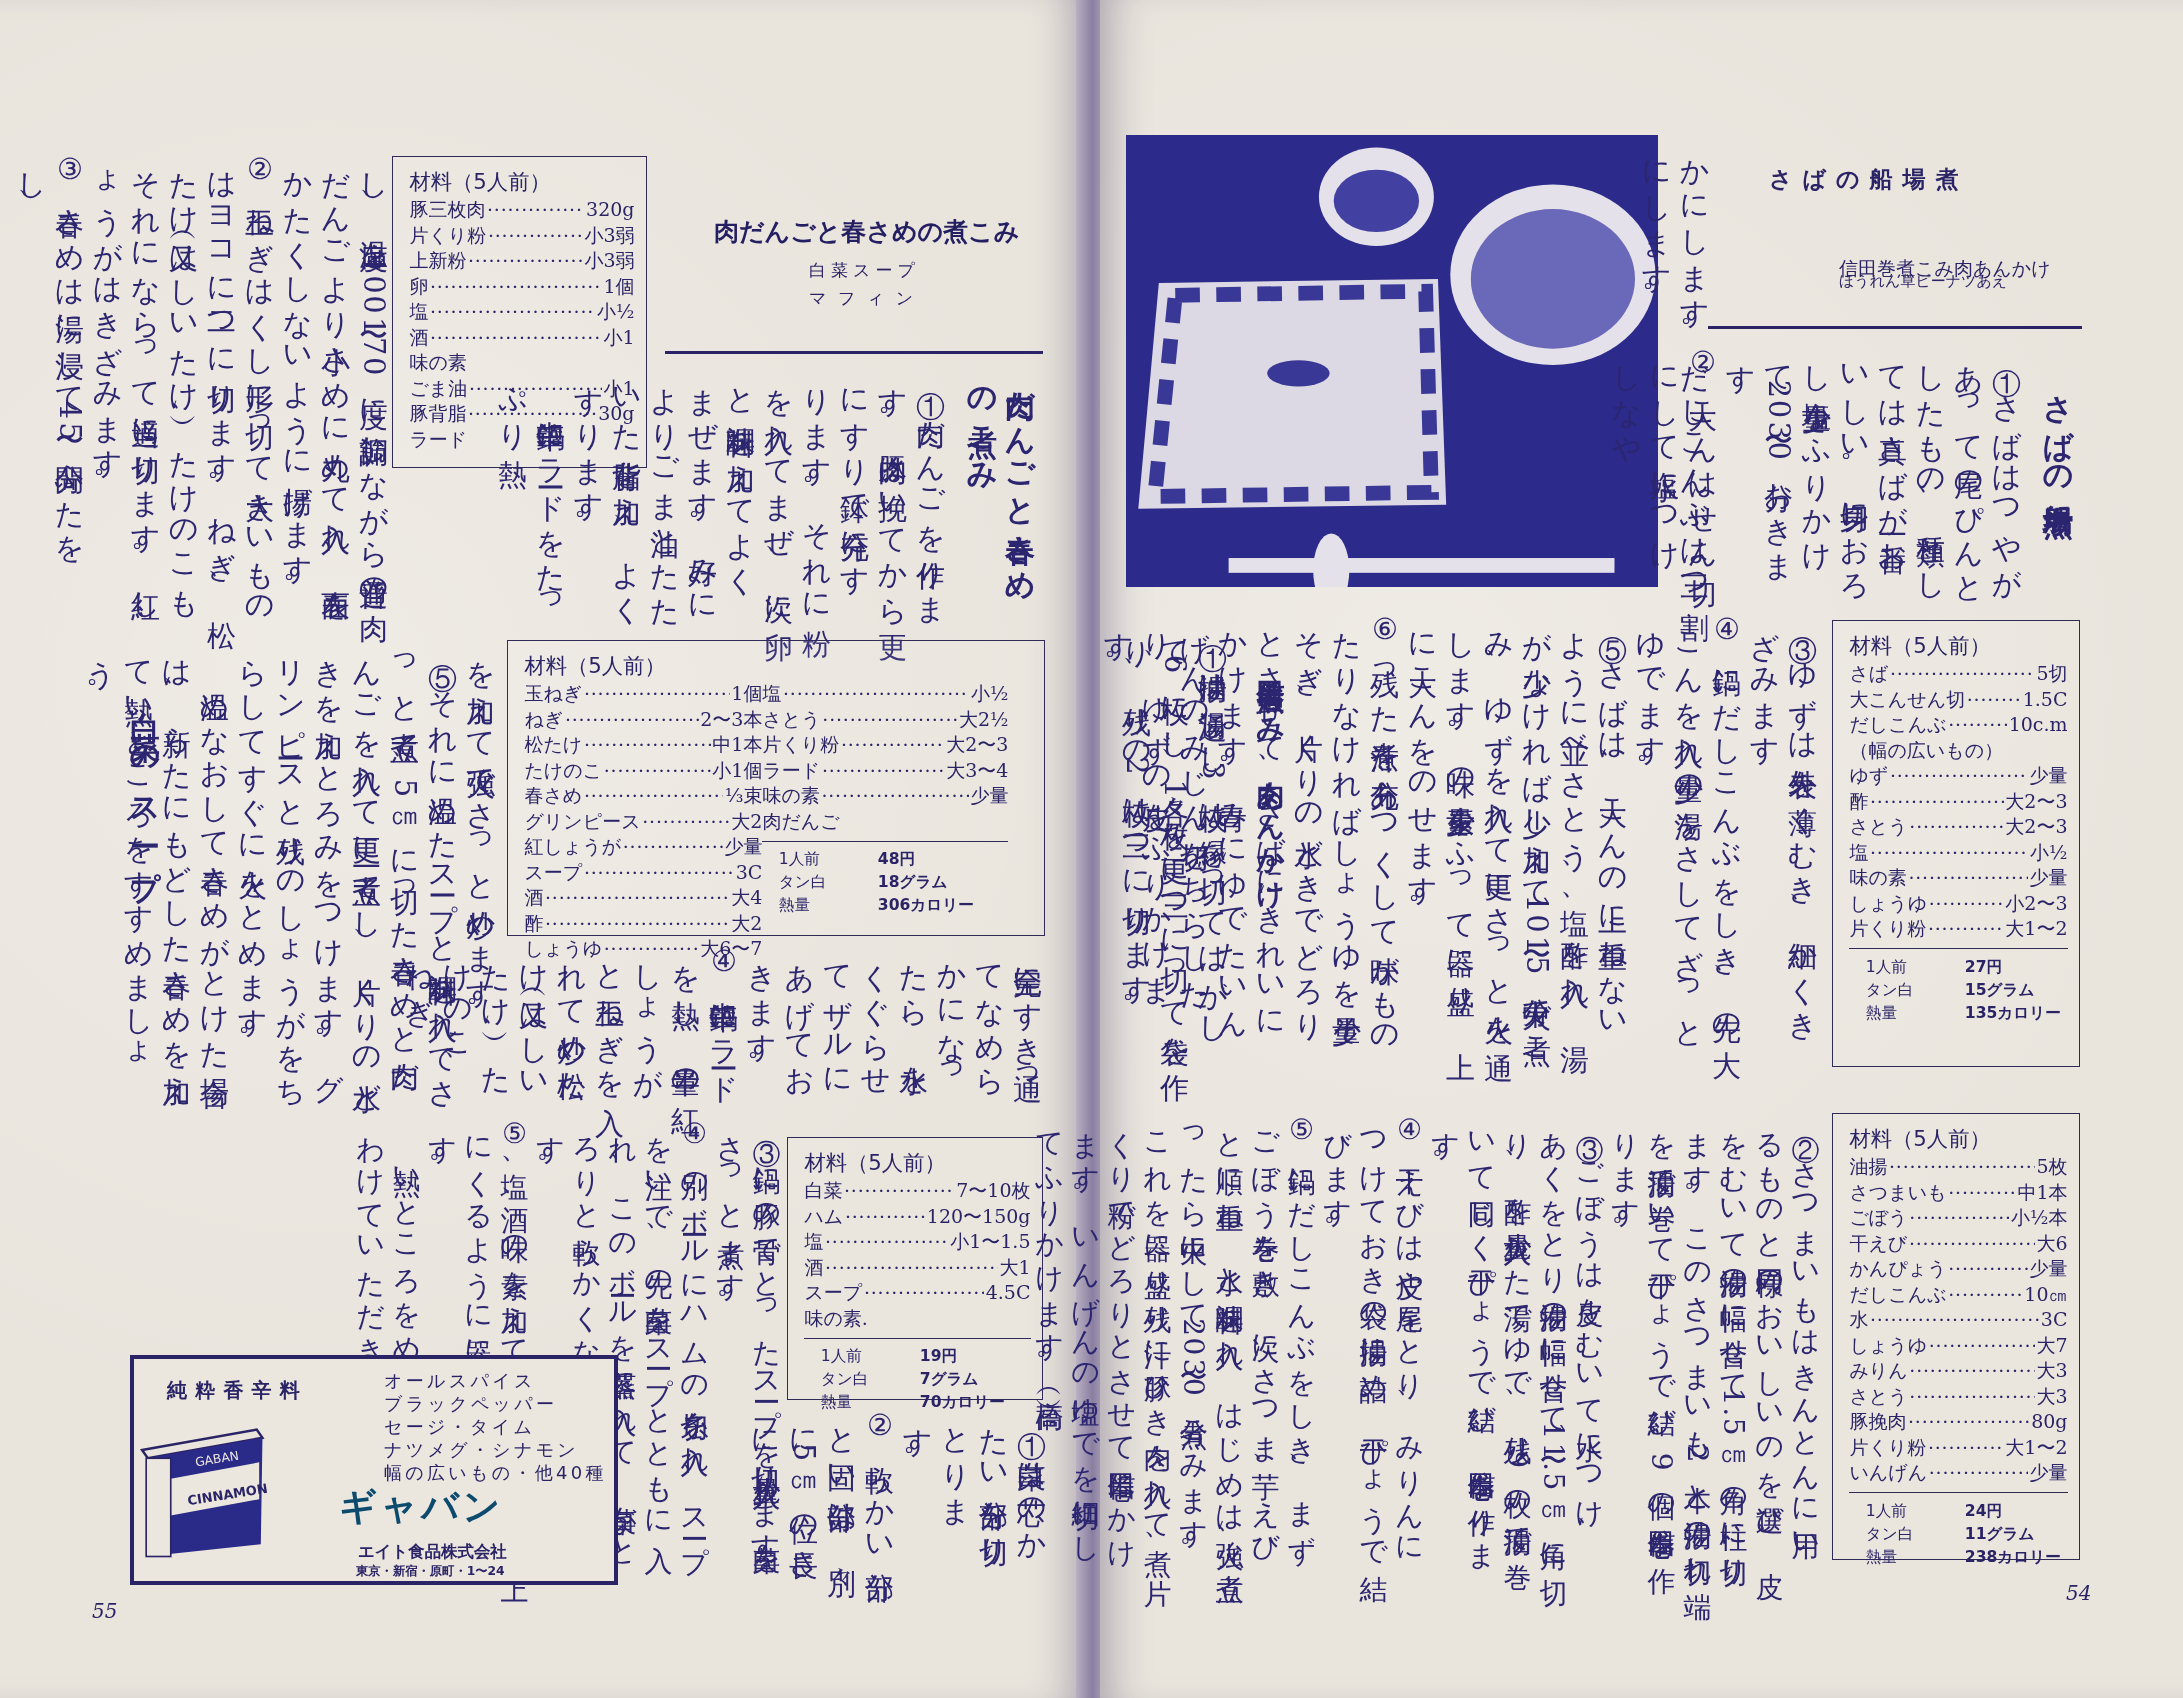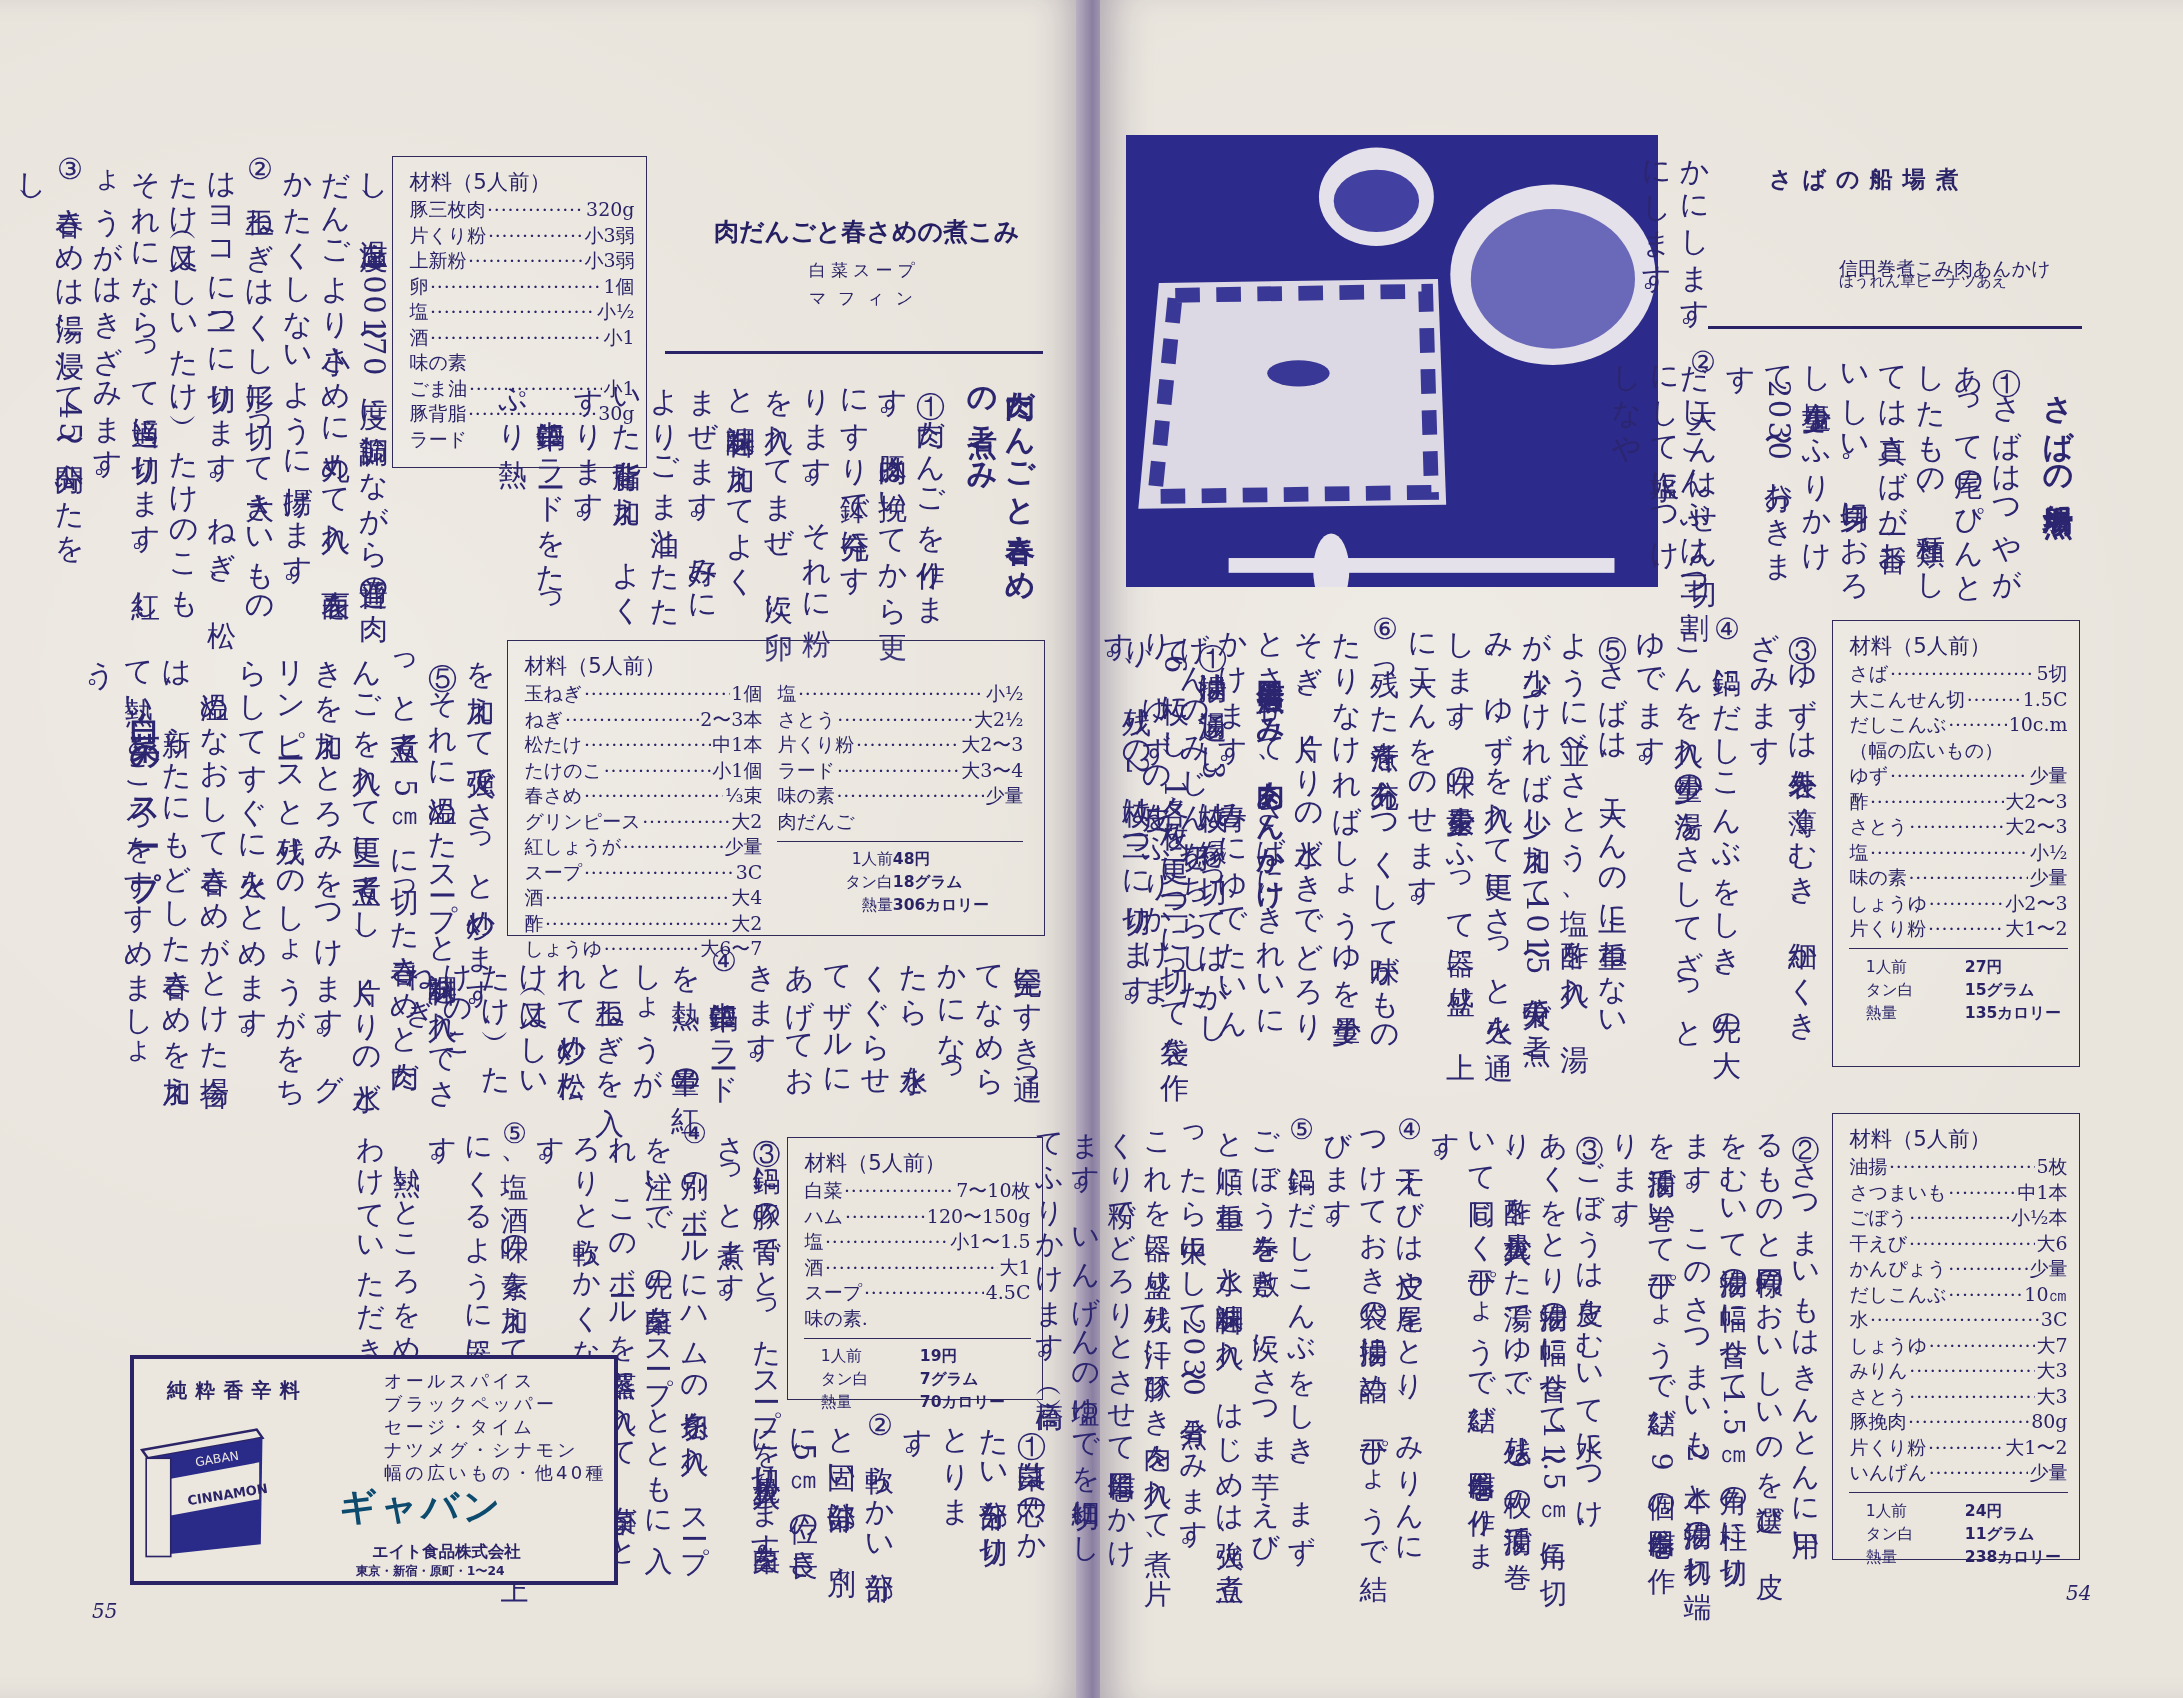--- a/index.html
+++ b/index.html
@@ -117,21 +117,21 @@
   <div class="abs" style="left:809px; top:259px; font-size:17px; letter-spacing:5px; font-family:'DejaVu Sans',sans-serif;">白菜スープ</div>
   <div class="abs" style="left:809px; top:287px; font-size:17px; letter-spacing:11.5px; font-family:Liberation Serif, serif;">マフィン</div>
   <div class="rule" style="left:665px; top:351px; width:378px;"></div>
 
   <div class="vcol vhead" style="left:957px; top:368px; height:246px; width:82px; font-size:30px; line-height:38px;">肉だんごと春さめの煮こみ</div>
   <div class="vcol" style="left:392px; top:368px; height:246px; width:558px;">①肉だんごを作ります。豚肉は挽いてから更にすり鉢で充分にすります。それに粉を入れてまぜ、次に卵と調味料を加えてよくまぜます。好みによりごま油とたたいた背脂を加え、よくすります。
 　中華鍋にラードをたっぷり熱</div>
 
   <div class="box" style="left:507px; top:640px; width:538px; height:296px;">
     <div class="ttl">材料（5人前）</div>
-    <div style="display:flex; gap:15px;text-align:right;">
+    <div style="display:flex; ">
       <div id="ing2a" style="width:238px;">
           <div class="row">
             <span class="n">玉ねぎ</span>
             <span class="d"></span>
             <span class="v">1個</span>
           </div>
           <div class="row">
             <span class="n">ねぎ</span>
             <span class="d"></span>
             <span class="v">2〜3本</span>
@@ -308,21 +308,21 @@
       <div class="abs" style="left:49px; top:66px; color:#2a2466; font-size:13px; font-weight:bold; font-family:'DejaVu Sans',sans-serif; transform:rotate(-9deg);">CINNAMON</div>
     </div>
     <div class="abs" id="adprod" style="left:250px; top:10px; font-size:18px; line-height:23px; letter-spacing:3.3px; font-family:'DejaVu Sans',sans-serif;">
         <div>オールスパイス</div>
         <div>ブラックペッパー</div>
         <div>セージ・タイム</div>
         <div>ナツメグ・シナモン</div>
         <div>幅の広いもの・他40種</div>
       </div>
     <div class="abs" style="left:205px; top:123px; font-size:37px; font-weight:bold; letter-spacing:3.3px; font-family:'DejaVu Sans',sans-serif; color:#0c4a6e;">ギャバン</div>
-    <div class="abs" style="left:238px; top:182px; font-size:16.4px; font-weight:bold; font-family:'DejaVu Sans',sans-serif;">エイト食品株式会社</div>
+    <div class="abs" style="left:224px; top:182px; font-size:16.4px; font-weight:bold; font-family:'DejaVu Sans',sans-serif;">エイト食品株式会社</div>
     <div class="abs" style="left:222px; top:204px; font-size:12.3px; font-weight:bold; font-family:'DejaVu Sans',sans-serif;">東京・新宿・原町・1〜24</div>
   </div>
 
   <div class="abs" style="left:92px; top:1599px; font-size:20px; font-style:italic;">55</div>
 </div>
 
 <div class="gutter"></div>
 
 <div class="page right">
 

